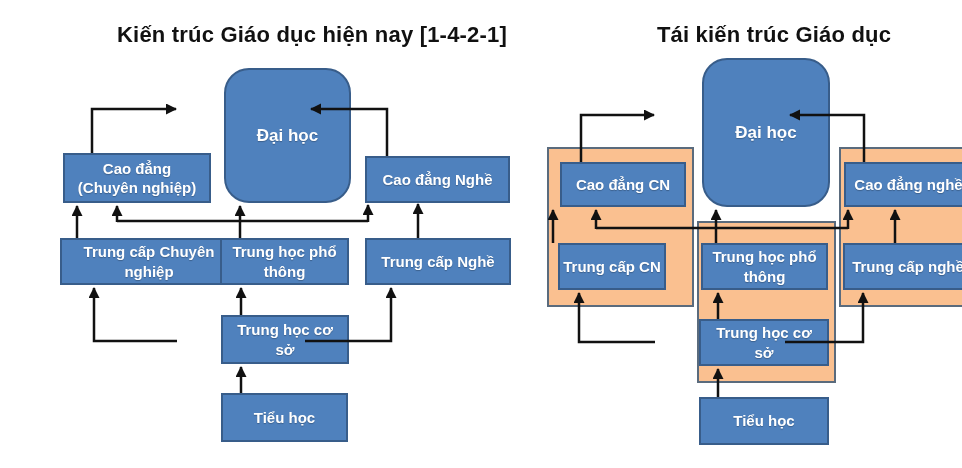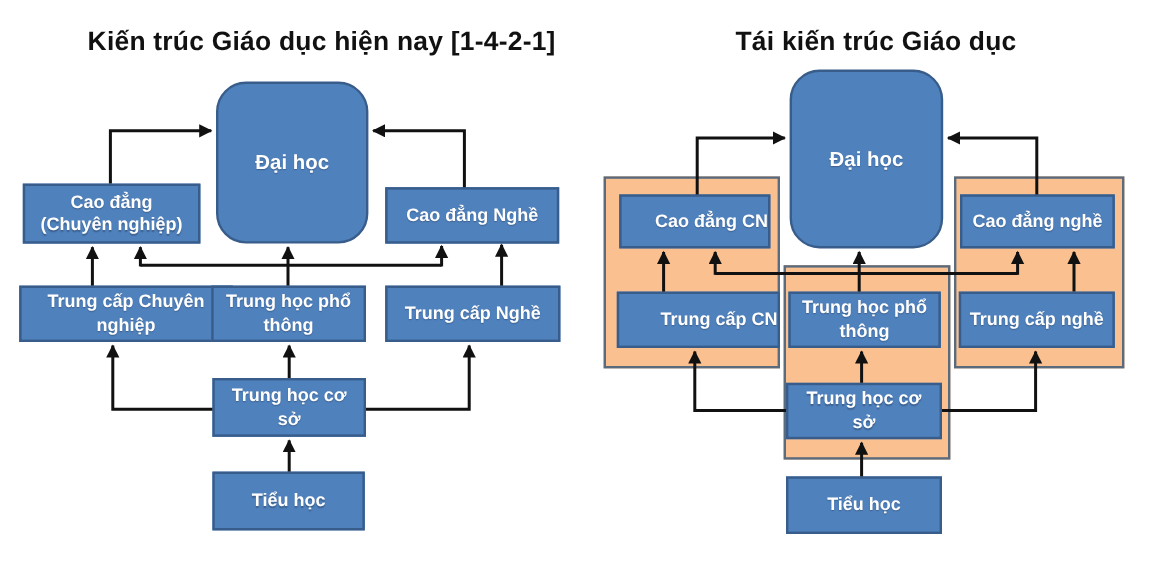--- a/index.html
+++ b/index.html
@@ -1,20 +1,20 @@
 <!DOCTYPE html>
 <html style="--background: #FFFFFF; --title: #111111; --node_fill: #4F81BD; --node_border: #385D8A; --panel_fill: #FAC090; --panel_border: #5A6B7D; --arrow: #111111;"><head>
 <meta charset="utf-8">
 <style>
   html,body { margin:0; padding:0; background:#ffffff; }
   .canvas {
     position:relative; width:962px; height:468px; background:var(--background,#fff);
     font-family:"Liberation Sans", sans-serif; overflow:hidden;
   }
-  .layer { position:absolute; inset:0; }
+  .layer { position:absolute; inset:0;margin-left:44px; }
   .title {
     position:absolute; top:20px; height:32px;
     font-size:22px; font-weight:bold; color:var(--title,#111);
     text-align:center; line-height:30px; letter-spacing:0.2px;
   }
   .title.left  { left:10px;  width:516px; }
   .title.right { left:495px; width:470px; }
   .box {
     position:absolute; box-sizing:border-box;
     background:var(--node_fill,#4F81BD);
@@ -74,27 +74,27 @@
   <section class="layer">
     <div class="title right">Tái kiến trúc Giáo dục</div>
 
     <div class="panel" style="left:503px; top:147px; width:147px; height:160px;"></div>
     <div class="panel" style="left:653px; top:221px; width:139px; height:162px;"></div>
     <div class="panel" style="left:795px; top:147px; width:142px; height:160px;"></div>
 
     <div class="box big" style="left:658px; top:58px; width:128px; height:149px;">
       <span>Đại học</span>
     </div>
-    <div class="box" style="left:516px; top:162px; width:126px; height:45px;justify-content:flex-end;">
+    <div class="box" style="left:516px; top:162px; width:126px; height:45px;">
       <span>Cao đẳng CN</span>
     </div>
     <div class="box" style="left:800px; top:162px; width:129px; height:45px;">
       <span>Cao đẳng nghề</span>
     </div>
-    <div class="box" style="left:514px; top:243px; width:136px; height:47px;justify-content:flex-end;">
+    <div class="box" style="left:514px; top:243px; width:108px; height:47px;">
       <span>Trung cấp CN</span>
     </div>
     <div class="box" style="left:657px; top:243px; width:127px; height:47px;">
       <span>Trung học phổ
 thông</span>
     </div>
     <div class="box" style="left:799px; top:243px; width:130px; height:47px;">
       <span>Trung cấp nghề</span>
     </div>
     <div class="box" style="left:655px; top:319px; width:130px; height:47px;">

